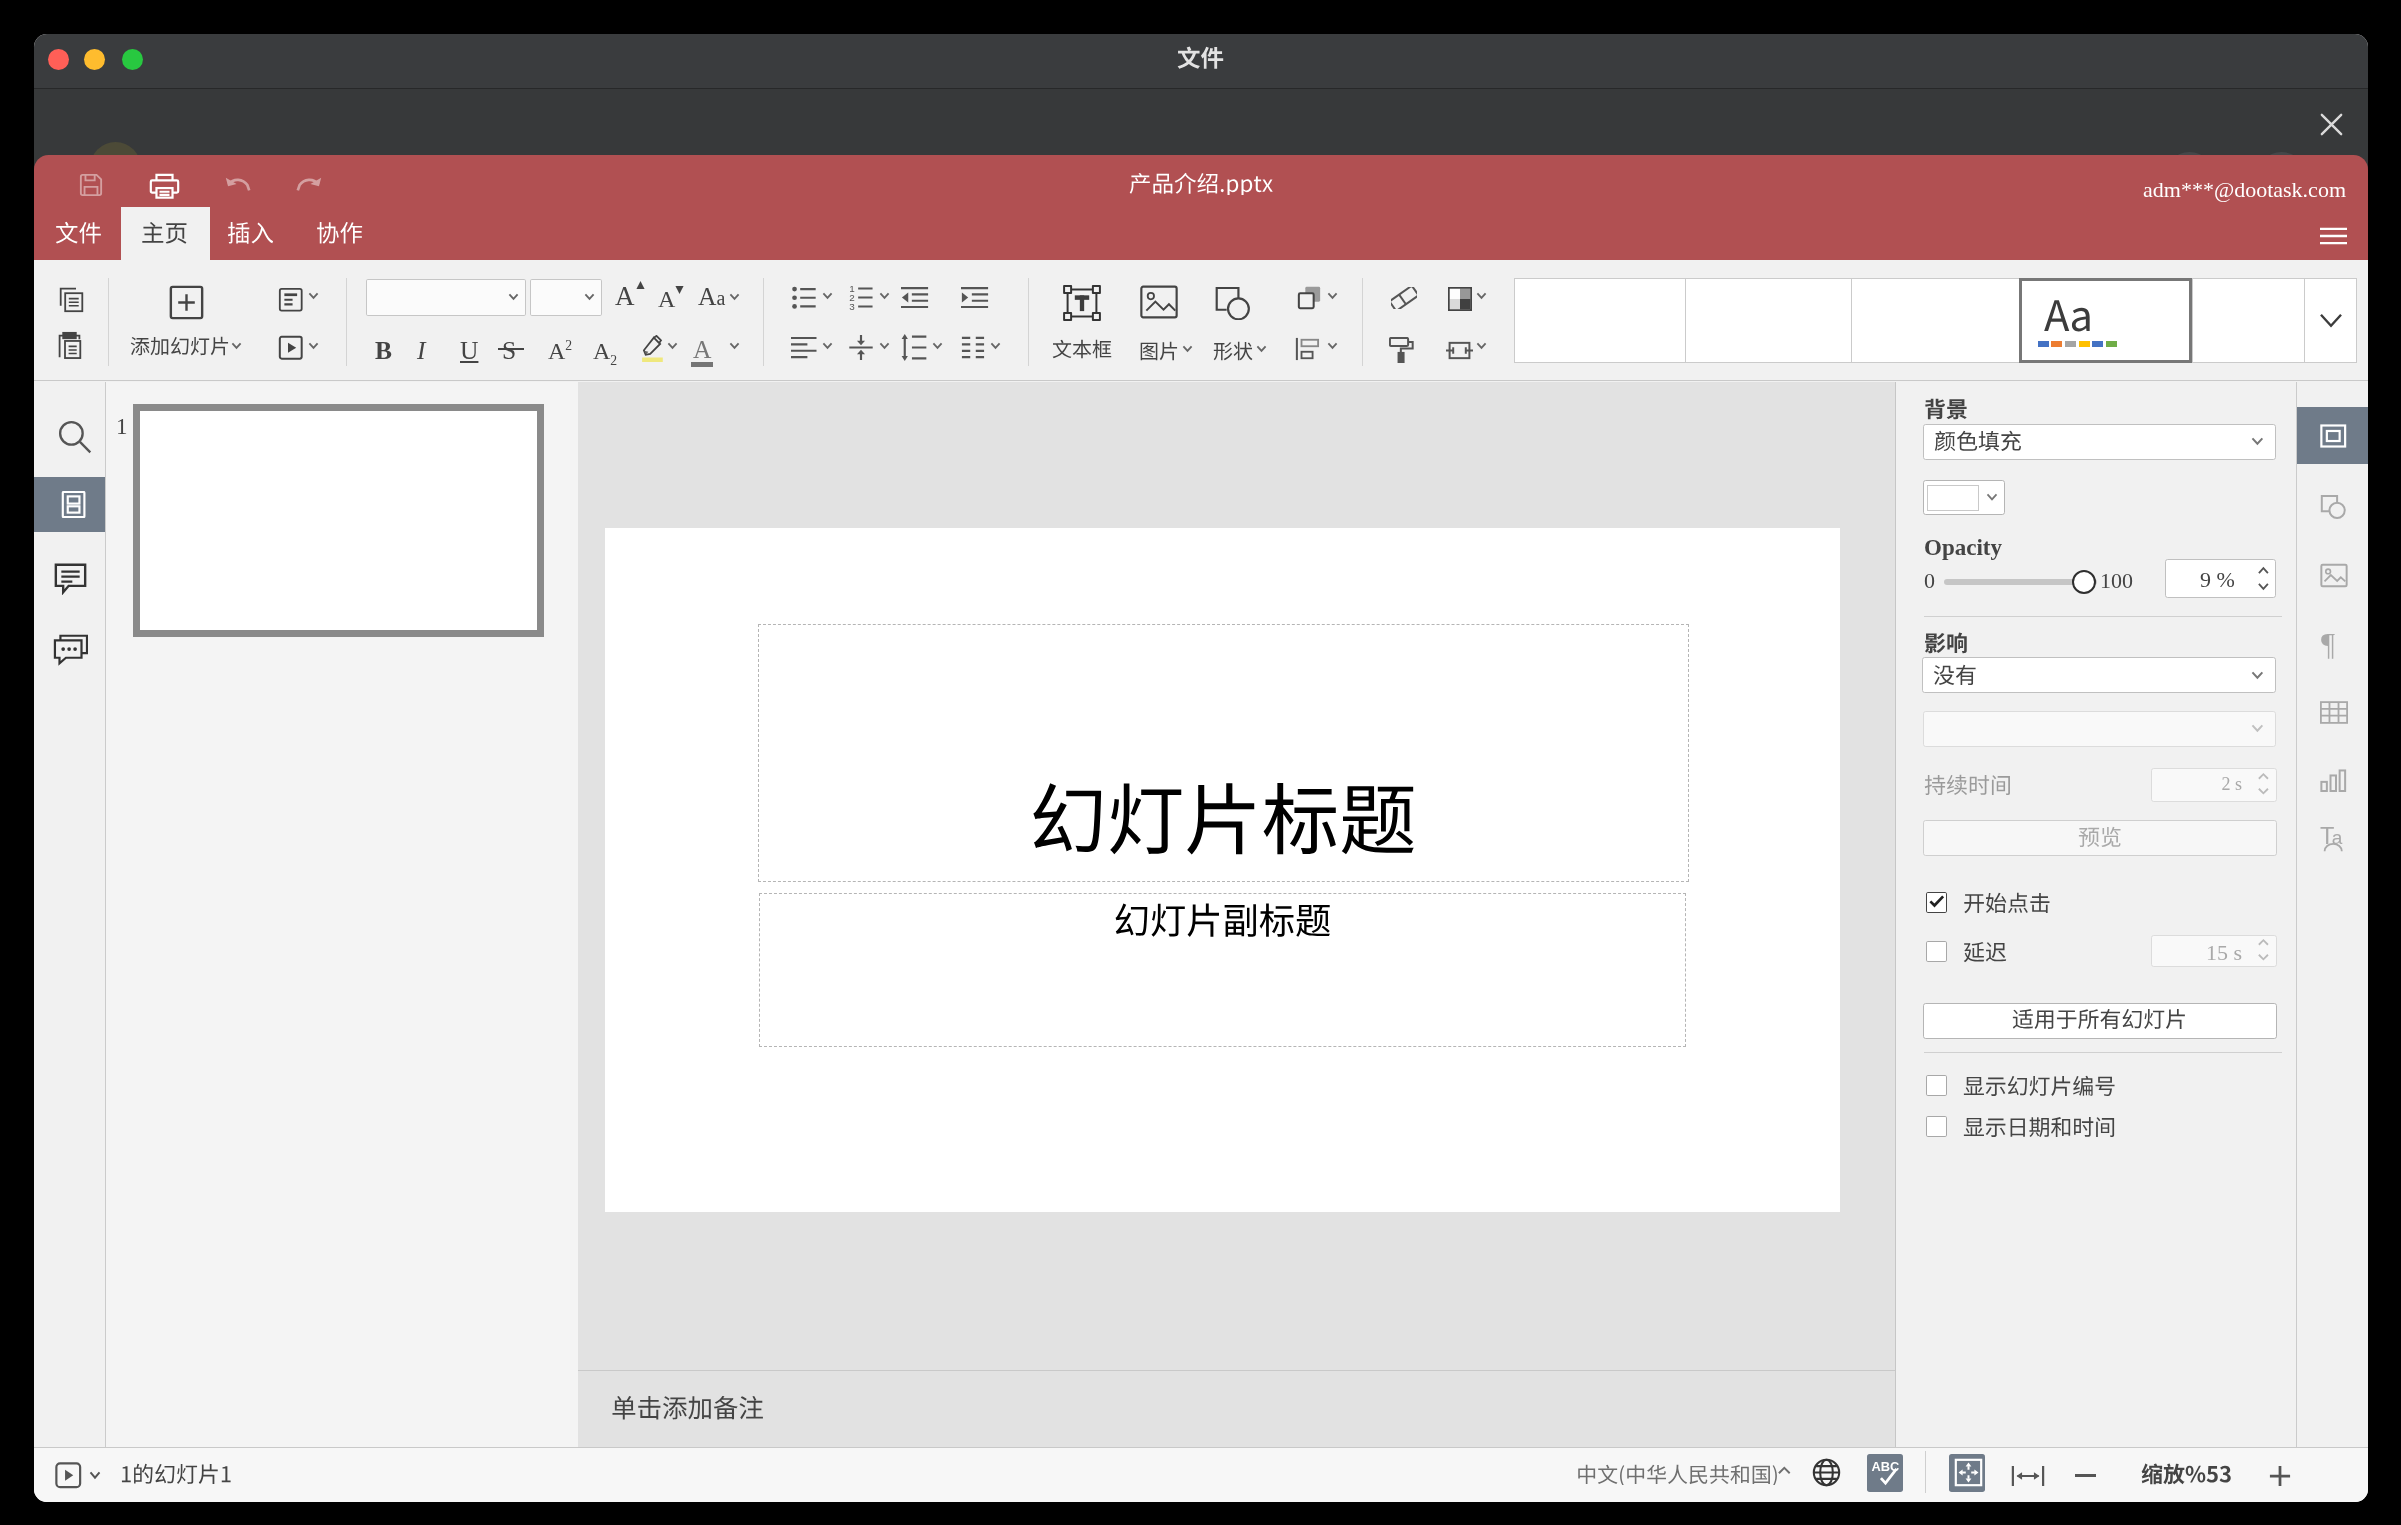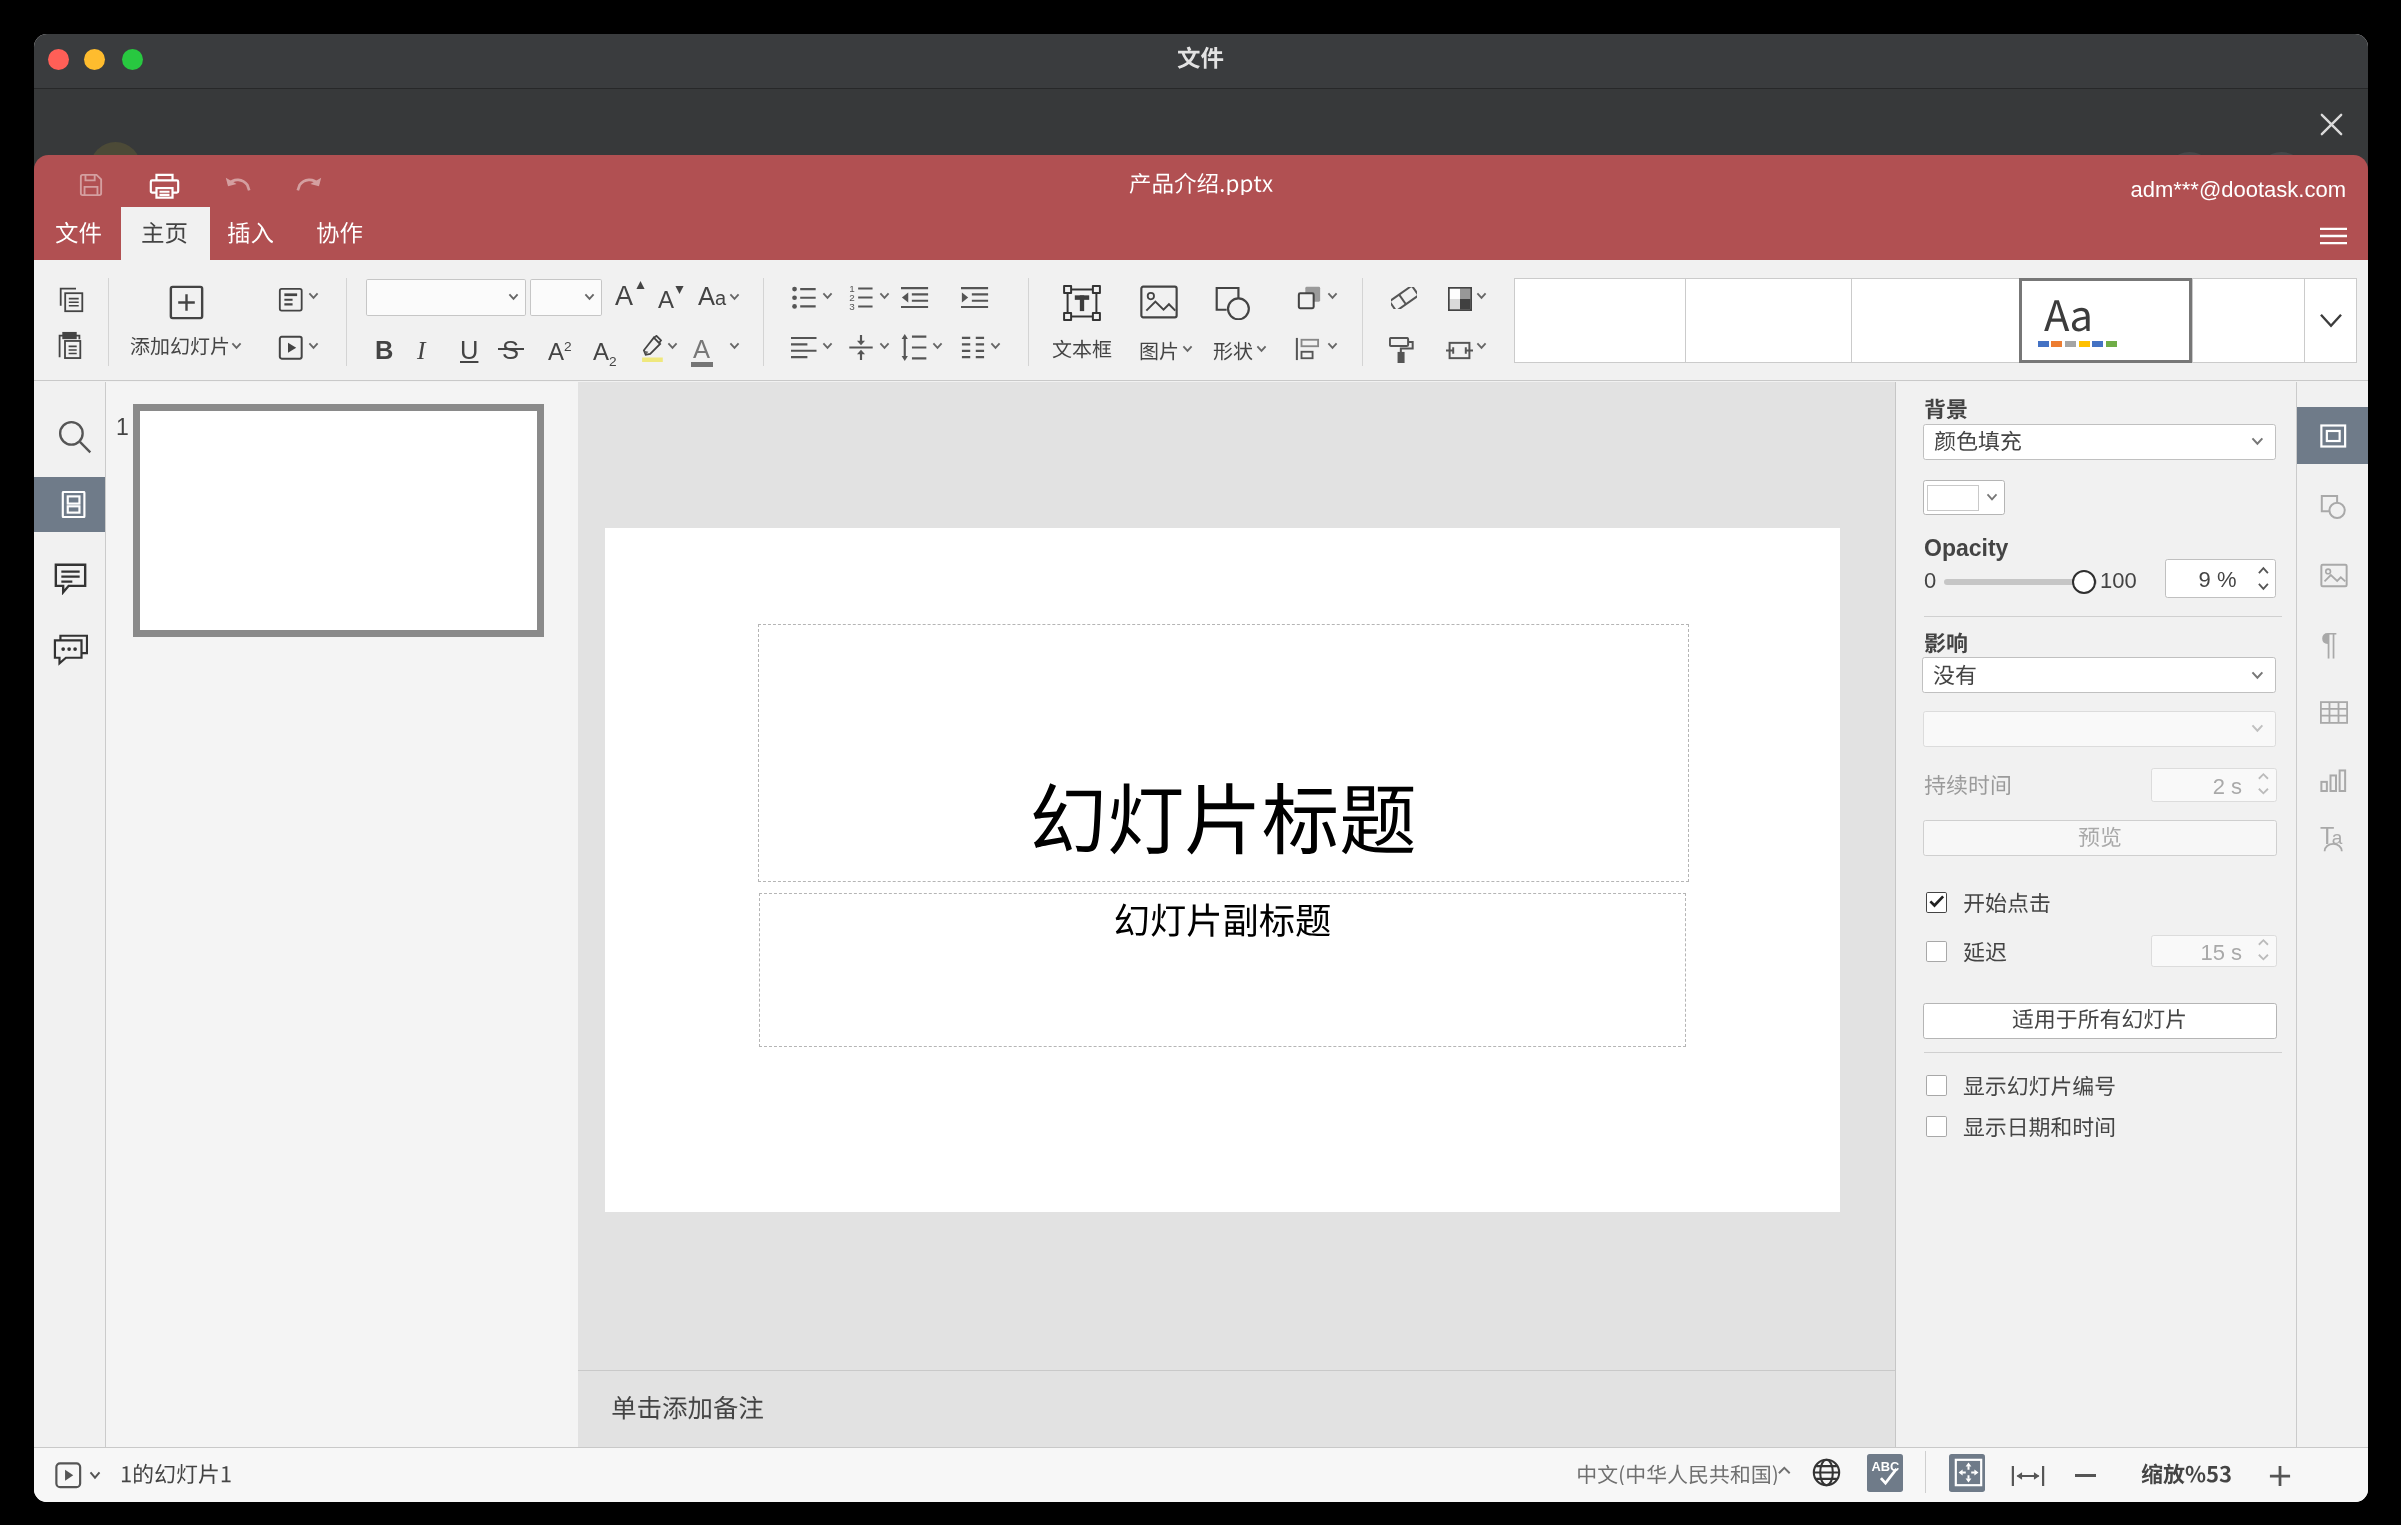--- a/index.html
+++ b/index.html
@@ -1,17 +1,17 @@
 <!DOCTYPE html>
 <html style="font-size:14.6px"><head><meta charset="utf-8"><style>
 *{margin:0;padding:0;box-sizing:border-box}
 html,body{width:2401px;height:1526px;background:#000;font-family:"Liberation Sans",sans-serif;overflow:hidden}
 .abs{position:absolute}
 #win{position:absolute;left:34px;top:34px;width:2334px;height:1468px;border-radius:12.8px;background:#f1f1f1;overflow:hidden}
-.lt{font-family:Liberation Sans, sans-serif}
+.lt{font-family:Liberation Serif, serif}
 .sep{position:absolute;width:0.9px;background:#d4d4d4}
 .chev{stroke:#666;stroke-width:2;fill:none}
 .ic{stroke:#444;fill:none;stroke-width:2}
 </style></head><body>
 <svg width="0" height="0" style="position:absolute">
     <defs>
       <path id="b6587" d="M412 822C435 779 458 722 469 681H44V564H202C256 423 326 302 416 202C312 121 182 64 25 25C49 -3 85 -59 98 -88C259 -41 394 26 505 116C611 27 740 -39 898 -81C916 -48 952 4 979 31C828 65 702 125 598 204C687 301 755 420 806 564H960V681H524L609 708C597 749 567 813 540 860ZM507 286C430 365 370 459 326 564H672C631 454 577 362 507 286Z"></path>
       <path id="b4ef6" d="M316 365V248H587V-89H708V248H966V365H708V538H918V656H708V837H587V656H505C515 694 525 732 533 771L417 794C395 672 353 544 299 465C328 453 379 425 403 408C425 444 446 489 465 538H587V365ZM242 846C192 703 107 560 18 470C39 440 72 375 83 345C103 367 123 391 143 417V-88H257V595C295 665 329 738 356 810Z"></path>
       <path id="g4ea7" d="M263 612C296 567 333 506 348 466L416 497C400 536 361 596 328 639ZM689 634C671 583 636 511 607 464H124V327C124 221 115 73 35 -36C52 -45 85 -72 97 -87C185 31 202 206 202 325V390H928V464H683C711 506 743 559 770 606ZM425 821C448 791 472 752 486 720H110V648H902V720H572L575 721C561 755 530 805 500 841Z"></path>
       <path id="g54c1" d="M302 726H701V536H302ZM229 797V464H778V797ZM83 357V-80H155V-26H364V-71H439V357ZM155 47V286H364V47ZM549 357V-80H621V-26H849V-74H925V357ZM621 47V286H849V47Z"></path>
@@ -569,21 +569,21 @@
     <svg class="abs" style="left:2217px;top:690px" width="12.8" height="9" viewBox="0 0 14 10">
       <path d="M1.5 1.5 L7 7.5 L12.5 1.5" stroke="#c0c0c0" stroke-width="2.2" fill="none"></path>
     </svg>
     <svg class="abs" style="left:1890px;top:740px" width="88" height="22.4" fill="#9a9a9a" viewBox="0 0 96 24.5">
       <use href="#g6301" transform="translate(0.0,21.1) scale(0.0240,-0.0240)"></use>
       <use href="#g7eed" transform="translate(24.0,21.1) scale(0.0240,-0.0240)"></use>
       <use href="#g65f6" transform="translate(48.0,21.1) scale(0.0240,-0.0240)"></use>
       <use href="#g95f4" transform="translate(72.0,21.1) scale(0.0240,-0.0240)"></use>
     </svg>
     <div class="abs" style="left:2117px;top:734px;width:126px;height:34px;background:#f9f9f9;border:0.9px solid #dcdcdc;border-radius:2.7px"></div>
-    <div class="abs lt" style="left:2126px;top:740px;width:82px;text-align:right;font-size:22px;color:#a9a9a9">2 s</div>
+    <div class="abs lt" style="left:2126px;top:740px;width:82px;text-align:right;font-size:18px;color:#a9a9a9">2 s</div>
     <svg class="abs" style="left:2223px;top:737px" width="12.8" height="25.5" viewBox="0 0 14 28">
       <g stroke="#bbb" stroke-width="2" fill="none">
         <path d="M2 8.5 L7 3.5 L12 8.5"></path>
         <path d="M2 19.5 L7 24.5 L12 19.5"></path>
       </g>
     </svg>
     <div class="abs" style="left:1889px;top:786px;width:354px;height:36px;background:#f7f7f7;border:0.9px solid #cfcfcf;border-radius:2.7px"></div>
     <svg class="abs" style="left:2044px;top:792px" width="44" height="22.4" fill="#a9a9a9" viewBox="0 0 48 24.5">
       <use href="#g9884" transform="translate(0.0,21.1) scale(0.0240,-0.0240)"></use>
       <use href="#g89c8" transform="translate(24.0,21.1) scale(0.0240,-0.0240)"></use>

